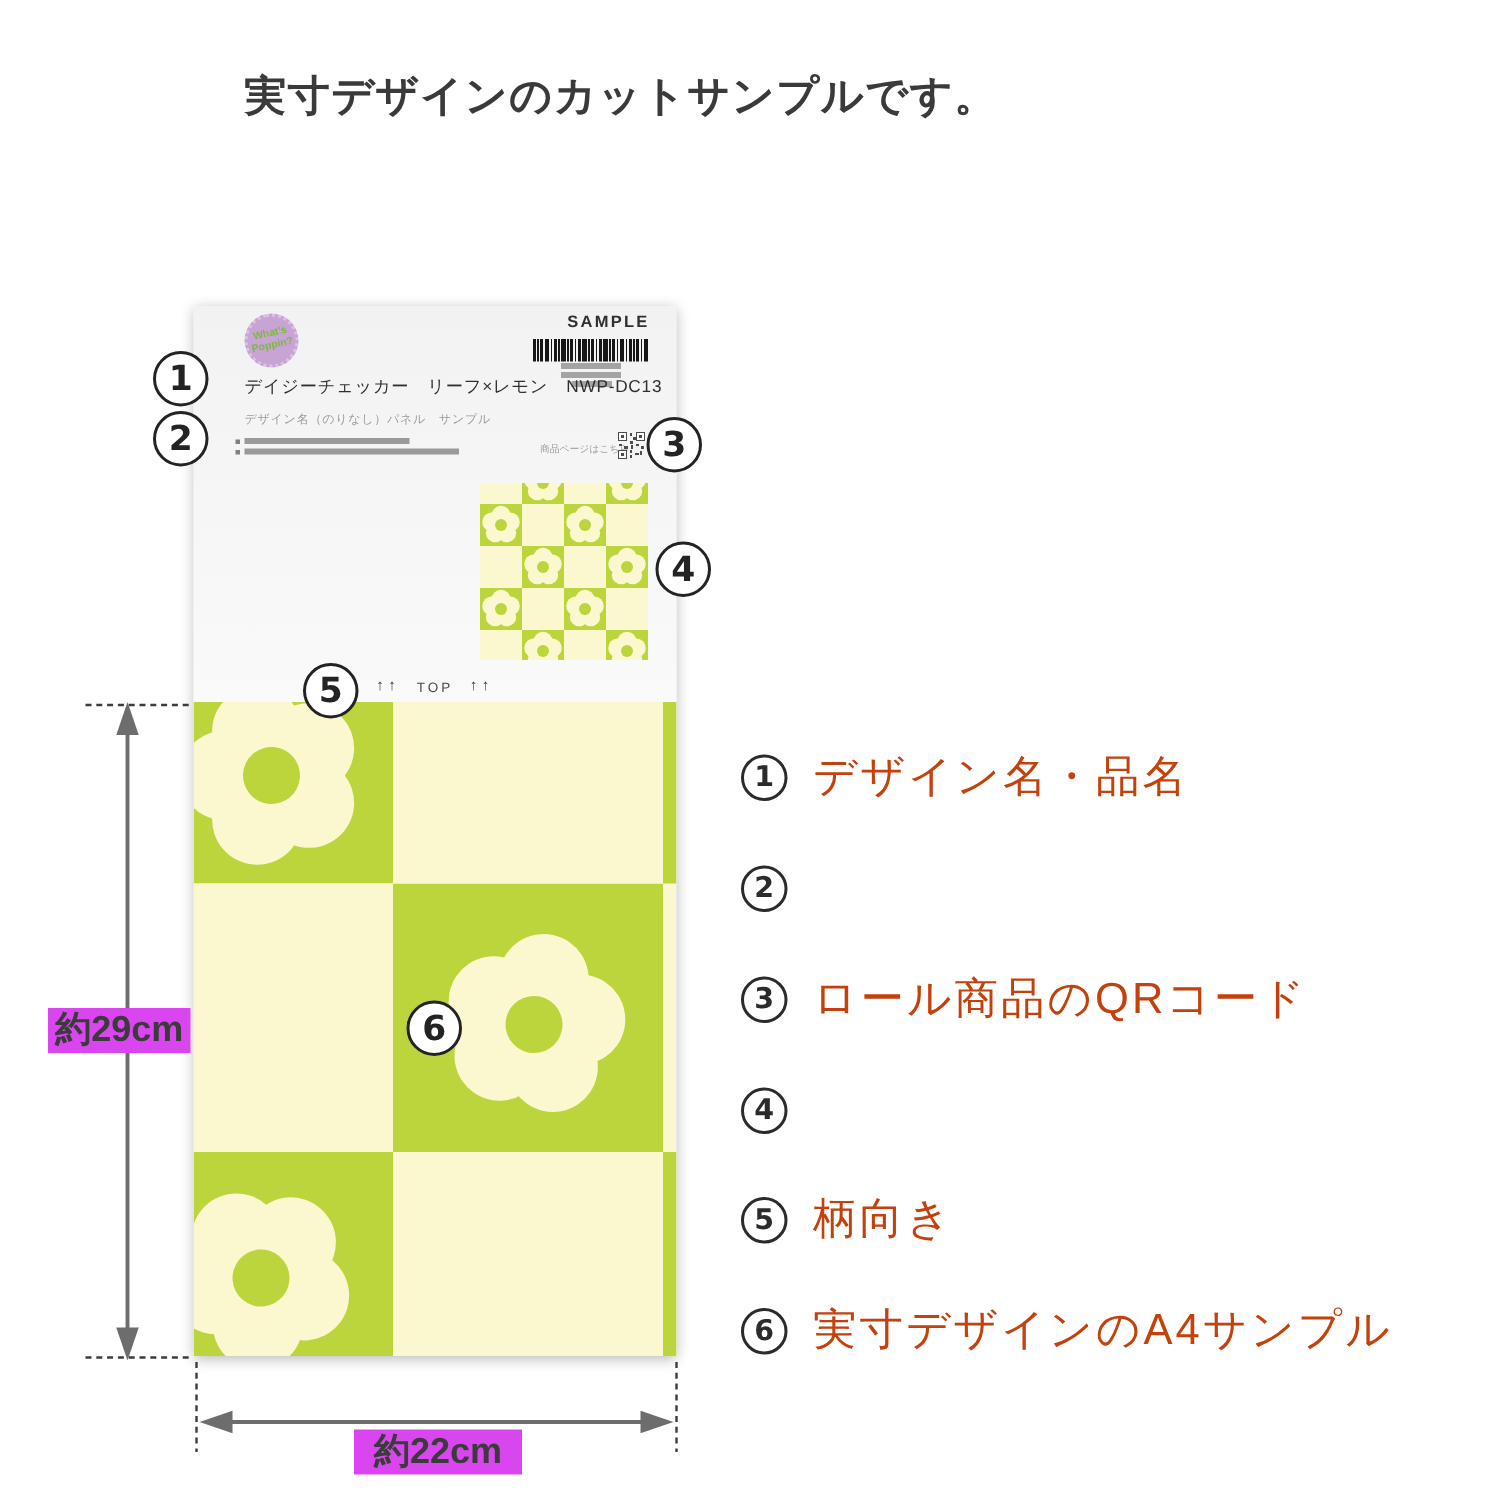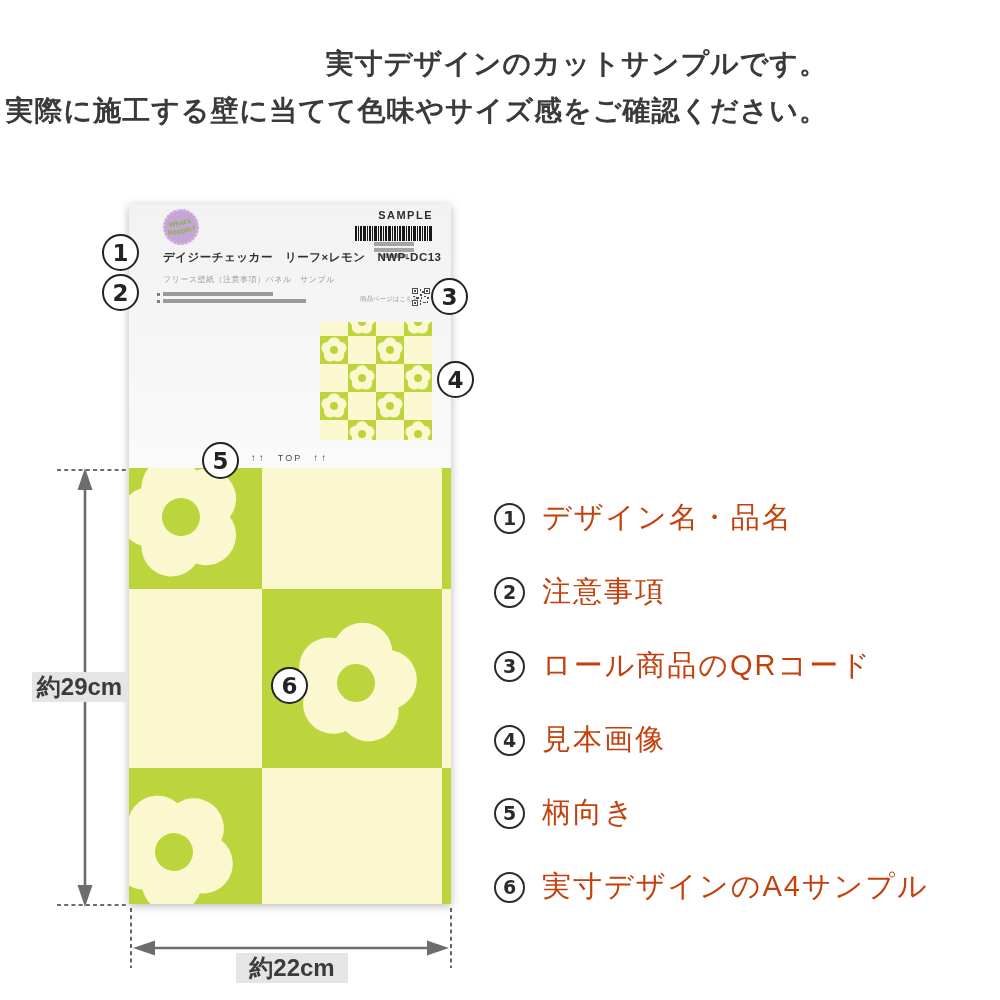--- a/index.html
+++ b/index.html
@@ -1,21 +1,21 @@
 <!DOCTYPE html>
 <html><head>
 <meta charset="utf-8">
 <style>
   * { margin:0; padding:0; box-sizing:border-box; }
   html,body { width:1000px; height:1000px; background:#ffffff;
     font-family:"Liberation Sans","DejaVu Sans",sans-serif; color:#3b3b3b; }
   .page { position:relative; width:1000px; height:1000px; overflow:hidden; background:#fff; }
 
   
-  .header { position:absolute; top:40px; left:0; width:828px; text-align:right;
+  .header { position:absolute; top:40px; left:0; width:828px; text-align:center;
     font-size:28px; line-height:47px; font-weight:600; letter-spacing:1px; color:#3a3a3a; }
 
   
   .card { position:absolute; left:129px; top:204px; width:322px; height:700px;
     background:#f4f4f4; box-shadow:0 2px 9px rgba(0,0,0,.28); }
   .label-area { position:absolute; left:0; top:0; width:322px; height:264px;
     background:linear-gradient(#f2f2f3, #fafafa); }
 
   .logo { position:absolute; left:34px; top:5px; width:36px; height:36px; border-radius:50%;
     background:#c7a4d4; border:2px dotted #dcc3e6; display:flex; flex-direction:column;
@@ -23,21 +23,21 @@
   .logo span { font-size:7px; font-weight:bold; color:#7cba3e; line-height:8px; letter-spacing:0; }
 
   .sample-word { position:absolute; right:18px; top:5px; font-size:11px; font-weight:bold;
     letter-spacing:1.5px; color:#2f2f2f; }
   .barcode { position:absolute; left:226px; top:22px; }
   .gbar { position:absolute; background:#a4a4a4; height:4px; }
   .g1 { left:245px; top:38px; width:40px; }
   .g2 { left:245px; top:44px; width:40px; }
   .g3 { left:252px; top:50px; width:27px; }
 
-  .ptitle { position:absolute; left:34px; top:46px; font-size:11.5px; font-weight:bold;
+  .ptitle { position:absolute; left:34px; top:46px; font-size:11.5px; font-weight:normal;
     color:#2f2f2f; letter-spacing:.5px; white-space:nowrap; }
   .psub { position:absolute; left:34px; top:70px; font-size:8px; color:#9b9b9b;
     letter-spacing:.5px; white-space:nowrap; }
   .redact { position:absolute; display:flex; align-items:center; gap:3px; }
   .redact::before { content:""; width:3px; height:3px; background:#808080; flex:0 0 auto; }
   .redact .bar { height:4px; background:#9a9a9a; }
   .r1 { left:28px; top:88px; } .r1 .bar { width:110px; }
   .r2 { left:28px; top:95px; } .r2 .bar { width:143px; }
 
   .qr { position:absolute; left:283px; top:84px; }
@@ -59,21 +59,21 @@
     font-family:"DejaVu Sans",sans-serif; }
   .c1 { left:102px; top:234px; } .c2 { left:102px; top:274px; }
   .c3 { left:431px; top:278px; } .c4 { left:437px; top:361px; }
   .c5 { left:202px; top:442px; } .c6 { left:271px; top:667px; }
 
   
   .overlay { position:absolute; left:0; top:0; pointer-events:none; }
   .dash { stroke:#3d3d3d; stroke-width:1.6; stroke-dasharray:4 3.2; fill:none; }
   .dim { stroke:#6d6d6d; stroke-width:2.6; }
   .dimfill { fill:#6d6d6d; }
-  .dim-label { position:absolute; background:#e5e5e5; text-align:center;
+  .dim-label { position:absolute; background:#d946ef; text-align:center;
     font-size:24px; font-weight:600; color:#3b3b3b; line-height:30px; }
   .h-label { left:32px; top:672px; width:95px; }
   .w-label { left:236px; top:933px; width:112px;margin-top:20px; }
 
   
   .legend-row { position:absolute; left:494px; display:flex; align-items:center; gap:17px; height:36px; }
   .legend-num { flex:0 0 auto; width:31px; height:31px; border-radius:50%; background:#fff;
     border:2px solid #2b2b2b; color:#2b2b2b; font-weight:bold; font-size:19px;
     display:flex; align-items:center; justify-content:center; font-family:"DejaVu Sans",sans-serif; }
   .legend-label { font-size:29px; color:#c2410c; letter-spacing:2px; white-space:nowrap; }
@@ -92,21 +92,20 @@
         <circle cx="-18.2" cy="25.1" r="30" fill="#fbf8d0"></circle>
         <circle cx="18.2" cy="25.1" r="30" fill="#fbf8d0"></circle>
         <circle cx="29.5" cy="-9.6" r="30" fill="#fbf8d0"></circle>
         <circle cx="0" cy="0" r="19" fill="#bcd53d"></circle>
       </g>
     </defs>
   </svg>
 
   <div class="header">
     <div>実寸デザインのカットサンプルです。</div>
-    <div>実際に施工する壁に当てて色味やサイズ感をご確認ください。</div>
   </div>
 
   <div class="card">
     <div class="label-area">
 
       <div class="logo">
         <span>What's</span>
         <span>Poppin?</span>
       </div>
 
@@ -142,21 +141,21 @@
             <rect x="69" width="2" height="15"></rect>
             <rect x="72" width="1" height="15"></rect>
           <rect x="74" width="3" height="15"></rect>
         </g>
       </svg>
       <div class="gbar g1"></div>
       <div class="gbar g2"></div>
       <div class="gbar g3"></div>
 
       <div class="ptitle">デイジーチェッカー　リーフ×レモン　NWP-DC13</div>
-      <div class="psub">フリース壁紙（注意事項）パネル　サンプル</div>
+      <div class="psub">デザイン名（のりなし）パネル　サンプル</div>
 
       <div class="redact r1">
           <div class="bar"></div>
         </div>
       <div class="redact r2">
           <div class="bar"></div>
         </div>
 
       <div class="qr-caption">商品ページはこちら</div>
       <svg class="qr" width="18" height="18" viewBox="0 0 21 21" shape-rendering="crispEdges">
@@ -264,29 +263,27 @@
   </svg>
   <div class="dim-label h-label">約29cm</div>
   <div class="dim-label w-label">約22cm</div>
 
   <div class="legend-row lr1">
     <div class="legend-num">1</div>
     <div class="legend-label">デザイン名・品名</div>
   </div>
   <div class="legend-row lr2">
     <div class="legend-num">2</div>
-    <div class="legend-label">注意事項</div>
   </div>
   <div class="legend-row lr3">
     <div class="legend-num">3</div>
     <div class="legend-label">ロール商品のQRコード</div>
   </div>
   <div class="legend-row lr4">
     <div class="legend-num">4</div>
-    <div class="legend-label">見本画像</div>
   </div>
   <div class="legend-row lr5">
     <div class="legend-num">5</div>
     <div class="legend-label">柄向き</div>
   </div>
   <div class="legend-row lr6">
     <div class="legend-num">6</div>
     <div class="legend-label">実寸デザインのA4サンプル</div>
   </div>
 

